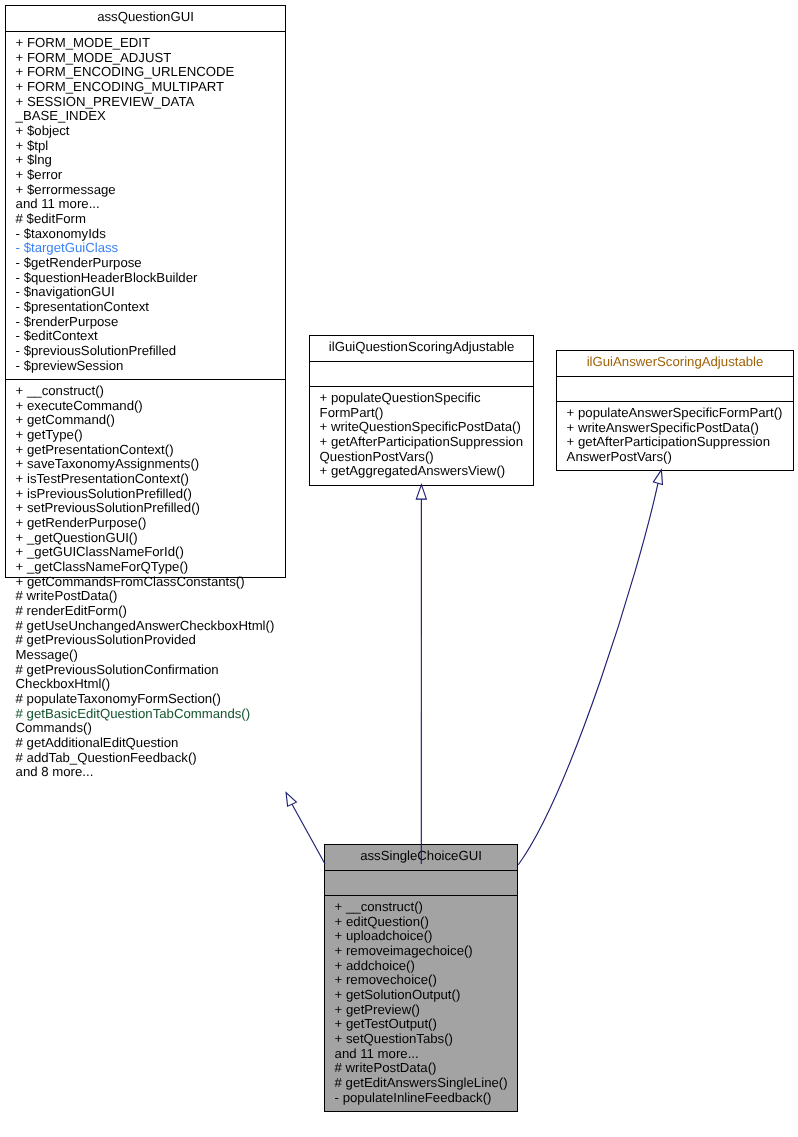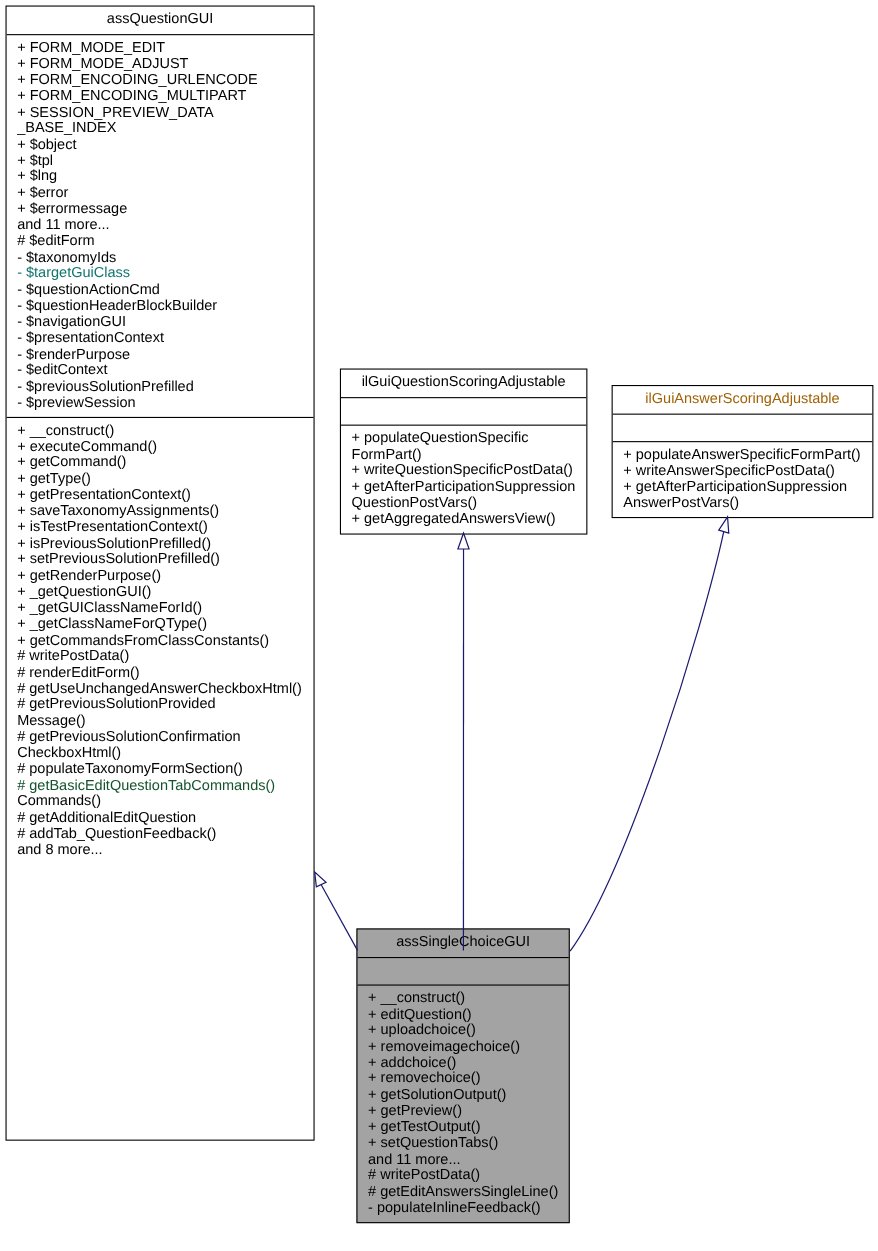--- a/index.html
+++ b/index.html
@@ -41,39 +41,39 @@
     <g>
       <path class="edge-line" d="M421.3,864 L421.4,499.1" style="stroke: rgb(25, 25, 112);"></path>
       <polygon class="edge-arrow" points="421.4,484.6 416.3,499.1 426.4,499.1" style="stroke: rgb(25, 25, 112); fill: rgb(255, 255, 255);"></polygon>
     </g>
     <g>
       <path class="edge-line" d="M518.3,864.7 C570.0,793.7 638.6,572.9 657.9,483.6" style="stroke: rgb(25, 25, 112);"></path>
       <polygon class="edge-arrow" points="661.4,469.9 653.4,482.0 662.5,484.6" style="stroke: rgb(25, 25, 112); fill: rgb(255, 255, 255);"></polygon>
     </g>
   </svg>
 
-  <div class="node" style="left: 5px; top: 5px; width: 281px; height: 1032px; border-color: rgb(0, 0, 0); background: rgb(255, 255, 255);">
+  <div class="node" style="left: 5px; top: 5px; width: 281px; height: 573px; border-color: rgb(0, 0, 0); background: rgb(255, 255, 255);">
     <div class="node-title" style="height: 25px; color: rgb(0, 0, 0);">assQuestionGUI</div>
     <div class="section" style="height: 348px; border-top-color: rgb(0, 0, 0);">
       <div class="row" style="color: rgb(0, 0, 0);">+ FORM_MODE_EDIT</div>
       <div class="row" style="color: rgb(0, 0, 0);">+ FORM_MODE_ADJUST</div>
       <div class="row" style="color: rgb(0, 0, 0);">+ FORM_ENCODING_URLENCODE</div>
       <div class="row" style="color: rgb(0, 0, 0);">+ FORM_ENCODING_MULTIPART</div>
       <div class="row" style="color: rgb(0, 0, 0);">+ SESSION_PREVIEW_DATA</div>
       <div class="row" style="color: rgb(0, 0, 0);">_BASE_INDEX</div>
       <div class="row" style="color: rgb(0, 0, 0);">+ $object</div>
       <div class="row" style="color: rgb(0, 0, 0);">+ $tpl</div>
       <div class="row" style="color: rgb(0, 0, 0);">+ $lng</div>
       <div class="row" style="color: rgb(0, 0, 0);">+ $error</div>
       <div class="row" style="color: rgb(0, 0, 0);">+ $errormessage</div>
       <div class="row" style="color: rgb(0, 0, 0);">and 11 more...</div>
       <div class="row" style="color: rgb(0, 0, 0);"># $editForm</div>
       <div class="row" style="color: rgb(0, 0, 0);">- $taxonomyIds</div>
-      <div class="row" style="color: #0f766e;">- $targetGuiClass</div>
-      <div class="row" style="color: rgb(0, 0, 0);">- $questionActionCmd</div>
+      <div class="row" style="color: #3b82f6;">- $targetGuiClass</div>
+      <div class="row" style="color: rgb(0, 0, 0);">- $getRenderPurpose</div>
       <div class="row" style="color: rgb(0, 0, 0);">- $questionHeaderBlockBuilder</div>
       <div class="row" style="color: rgb(0, 0, 0);">- $navigationGUI</div>
       <div class="row" style="color: rgb(0, 0, 0);">- $presentationContext</div>
       <div class="row" style="color: rgb(0, 0, 0);">- $renderPurpose</div>
       <div class="row" style="color: rgb(0, 0, 0);">- $editContext</div>
       <div class="row" style="color: rgb(0, 0, 0);">- $previousSolutionPrefilled</div>
       <div class="row" style="color: rgb(0, 0, 0);">- $previewSession</div>
     </div>
     <div class="section" style="height: 436px; border-top-color: rgb(0, 0, 0);">
       <div class="row" style="color: rgb(0, 0, 0);">+ __construct()</div>

